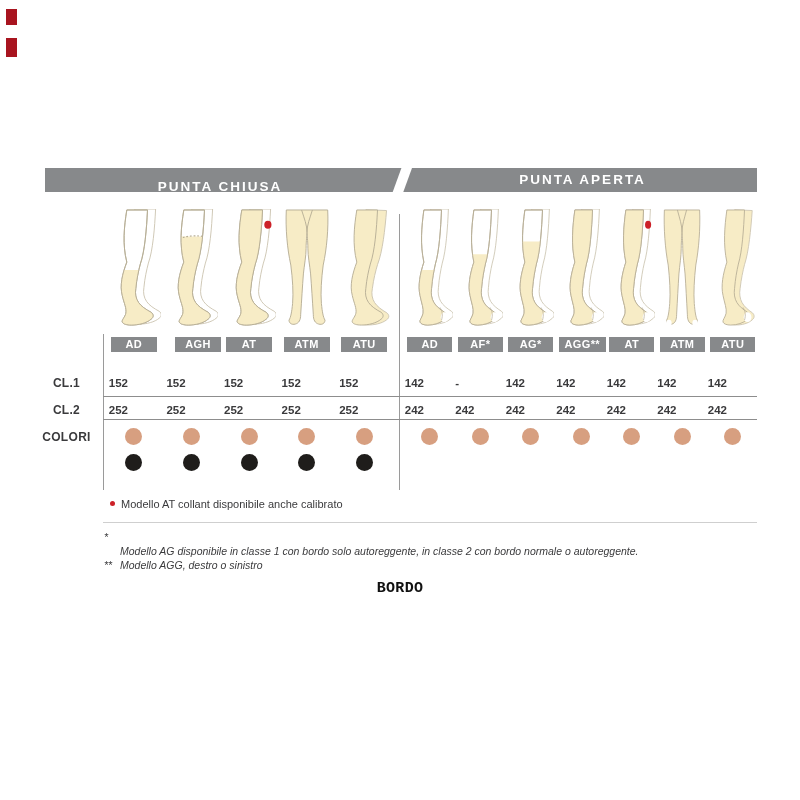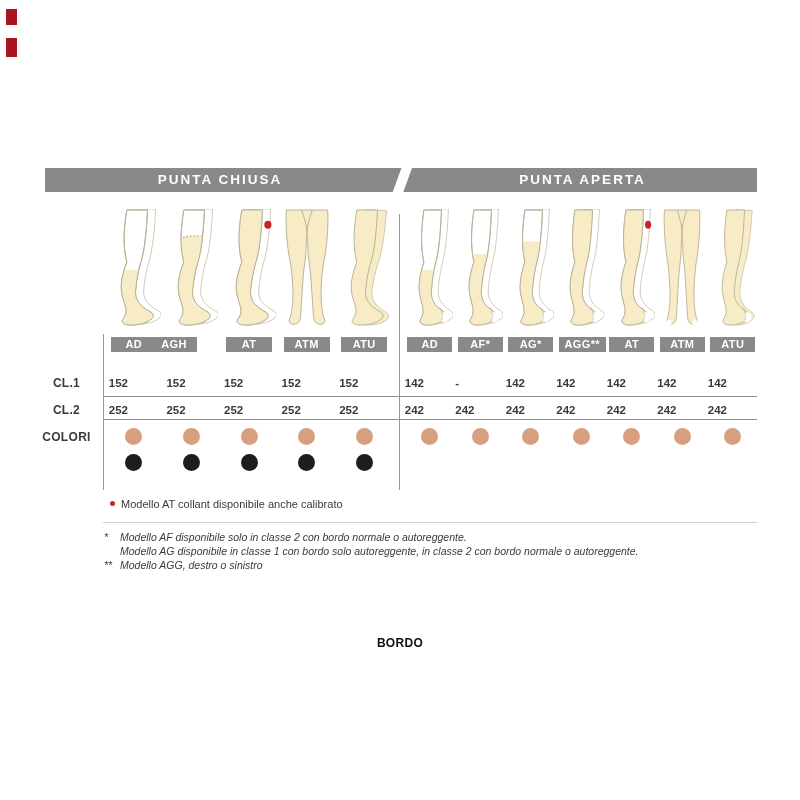--- a/index.html
+++ b/index.html
@@ -7,21 +7,21 @@
   #sheet{position:absolute;top:0;left:0;width:800px;height:800px;overflow:hidden;background:#fff;}
   
   .mark{position:absolute;left:6px;width:11px;background:#a8141f;}
   .m1{top:9px;height:16px;}
   .m2{top:38px;height:19px;}
   
   .band{position:absolute;left:45px;top:168px;width:712px;height:24px;background:#87898b;}
   .slash{position:absolute;left:352px;top:-6px;width:10px;height:38px;background:#fff;transform:rotate(20deg);}
   .band-label{position:absolute;top:0;height:24px;line-height:24px;color:#fff;font-weight:700;
     font-size:13.5px;letter-spacing:2px;text-align:center;}
-  .band-label.left{left:0;width:350px;}
+  .band-label.left{left:0;width:350px;margin-top:7px;}
   .band-label.right{left:363px;width:349px;}
   
   .hline{position:absolute;left:103px;width:654px;height:1px;background:#8d8d8d;}
   .hline.light{background:#cfcfcf;}
   .vline{position:absolute;width:1px;background:#9a9a9a;}
   .rowlab{position:absolute;left:38px;width:57px;text-align:center;font-weight:700;
     font-size:12px;color:#3a3a3c;letter-spacing:.3px;height:16px;line-height:16px;}
   .badge{position:absolute;top:337px;height:15px;line-height:15px;background:#87898b;color:#fff;
     font-weight:700;font-size:11px;text-align:center;letter-spacing:.4px;}
   .num{position:absolute;height:16px;line-height:16px;text-align:left;font-weight:700;
@@ -29,22 +29,22 @@
   .dot{position:absolute;width:17px;height:17px;border-radius:50%;}
   .figure{position:absolute;top:209px;}
   
   .atnote{position:absolute;left:110px;top:498px;font-size:11px;color:#3a3a3c;}
   .bullet{display:inline-block;width:5px;height:5px;border-radius:50%;background:#cc2128;
     vertical-align:2px;margin-right:6px;}
   .fns{position:absolute;left:104px;top:530px;color:#3a3a3c;font-size:10.5px;font-style:italic;}
   .fnrow{display:flex;line-height:14px;}
   .mk{width:16px;flex:0 0 16px;}
   
-  .bordo-title{position:absolute;left:0;right:0;top:636px;text-align:center;font-weight:700;
-    font-size:12px;color:#111;letter-spacing:.3px;}
+  .bordo-title{position:absolute;left:0;right:0;top:580px;text-align:center;font-weight:700;
+    font-size:15px;color:#111;letter-spacing:.3px;font-family:Liberation Mono, monospace;}
   .bordo-sub{position:absolute;left:0;right:0;top:626px;text-align:center;font-size:13px;color:#222;}
 </style>
 </head>
 <body>
 
 <div id="sheet">
 
   <div class="mark m1"></div>
   <div class="mark m2"></div>
 
@@ -64,21 +64,20 @@
   <div class="rowlab" style="top:402px;">CL.2</div>
   <div class="rowlab" style="top:429px;">COLORI</div>
 
   <div class="atnote">
     <span class="bullet"></span><span>Modello AT collant disponibile anche calibrato</span>
   </div>
 
   <div class="fns">
     <div class="fnrow">
       <span class="mk">*</span>
-      <span>Modello AF disponibile solo in classe 2 con bordo normale o autoreggente.</span>
     </div>
     <div class="fnrow">
       <span class="mk"></span>
       <span>Modello AG disponibile in classe 1 con bordo solo autoreggente, in classe 2 con bordo normale o autoreggente.</span>
     </div>
     <div class="fnrow">
       <span class="mk">**</span>
       <span>Modello AGG, destro o sinistro</span>
     </div>
   </div>
@@ -101,21 +100,21 @@
     <div class="figure" style="left: 164.4px;"><svg width="54" height="120" viewBox="0 0 60 122" preserveAspectRatio="none">
         <path d="M22,1 C19,18 17,36 22,54 C17,66 14,78 17,88 C19,96 22,101 21,106 C20,110 16,113 17,115 C18,117 22,118 27,118 C35,118 44,116 49,112 C52,110 52,107 49,105 C43,102 38,99 35,95 C32,91 31,86 32,81 C33,71 35,63 37,56 C42,43 44,20 45,1 Z" transform="translate(9,-1)" fill="#fff" stroke="#cdc6b2" stroke-width="1"></path>
         <path d="M22,1 C19,18 17,36 22,54 C17,66 14,78 17,88 C19,96 22,101 21,106 C20,110 16,113 17,115 C18,117 22,118 27,118 C35,118 44,116 49,112 C52,110 52,107 49,105 C43,102 38,99 35,95 C32,91 31,86 32,81 C33,71 35,63 37,56 C42,43 44,20 45,1 Z" fill="#fff" stroke="#b7ae96" stroke-width="1"></path>
         <clipPath id="clip1">
           <rect x="0" y="28" width="60" height="94"></rect>
         </clipPath>
         <path d="M22,1 C19,18 17,36 22,54 C17,66 14,78 17,88 C19,96 22,101 21,106 C20,110 16,113 17,115 C18,117 22,118 27,118 C35,118 44,116 49,112 C52,110 52,107 49,105 C43,102 38,99 35,95 C32,91 31,86 32,81 C33,71 35,63 37,56 C42,43 44,20 45,1 Z" fill="#f7ecc6" clip-path="url(#clip1)"></path>
         <path d="M22,1 C19,18 17,36 22,54 C17,66 14,78 17,88 C19,96 22,101 21,106 C20,110 16,113 17,115 C18,117 22,118 27,118 C35,118 44,116 49,112 C52,110 52,107 49,105 C43,102 38,99 35,95 C32,91 31,86 32,81 C33,71 35,63 37,56 C42,43 44,20 45,1 Z" fill="none" stroke="#b7ae96" stroke-width="1"></path>
         <path d="M21,29 C28,27 38,27 44,28" fill="none" stroke="#b7ae96" stroke-width="1.2" stroke-dasharray="2,2"></path>
       </svg></div>
-    <div class="badge" style="left: 151px; width: 46px;">AGH</div>
+    <div class="badge" style="left: 175px; width: 46px;">AGH</div>
     <div class="num" style="left: 166.4px; width: 50px; top: 375px;">152</div>
     <div class="num" style="left: 166.4px; width: 50px; top: 402px;">252</div>
     <div class="dot" style="background: rgb(215, 159, 128); left: 182.9px; top: 428px;"></div>
     <div class="dot" style="background: rgb(31, 29, 27); left: 182.9px; top: 454px;"></div>
     <div class="figure" style="left: 222px;"><svg width="54" height="120" viewBox="0 0 60 122" preserveAspectRatio="none">
         <path d="M22,1 C19,18 17,36 22,54 C17,66 14,78 17,88 C19,96 22,101 21,106 C20,110 16,113 17,115 C18,117 22,118 27,118 C35,118 44,116 49,112 C52,110 52,107 49,105 C43,102 38,99 35,95 C32,91 31,86 32,81 C33,71 35,63 37,56 C42,43 44,20 45,1 Z" transform="translate(9,-1)" fill="#fff" stroke="#cdc6b2" stroke-width="1"></path>
         <path d="M22,1 C19,18 17,36 22,54 C17,66 14,78 17,88 C19,96 22,101 21,106 C20,110 16,113 17,115 C18,117 22,118 27,118 C35,118 44,116 49,112 C52,110 52,107 49,105 C43,102 38,99 35,95 C32,91 31,86 32,81 C33,71 35,63 37,56 C42,43 44,20 45,1 Z" fill="#fff" stroke="#b7ae96" stroke-width="1"></path>
         <clipPath id="clip2">
           <rect x="0" y="0" width="60" height="122"></rect>
         </clipPath>

